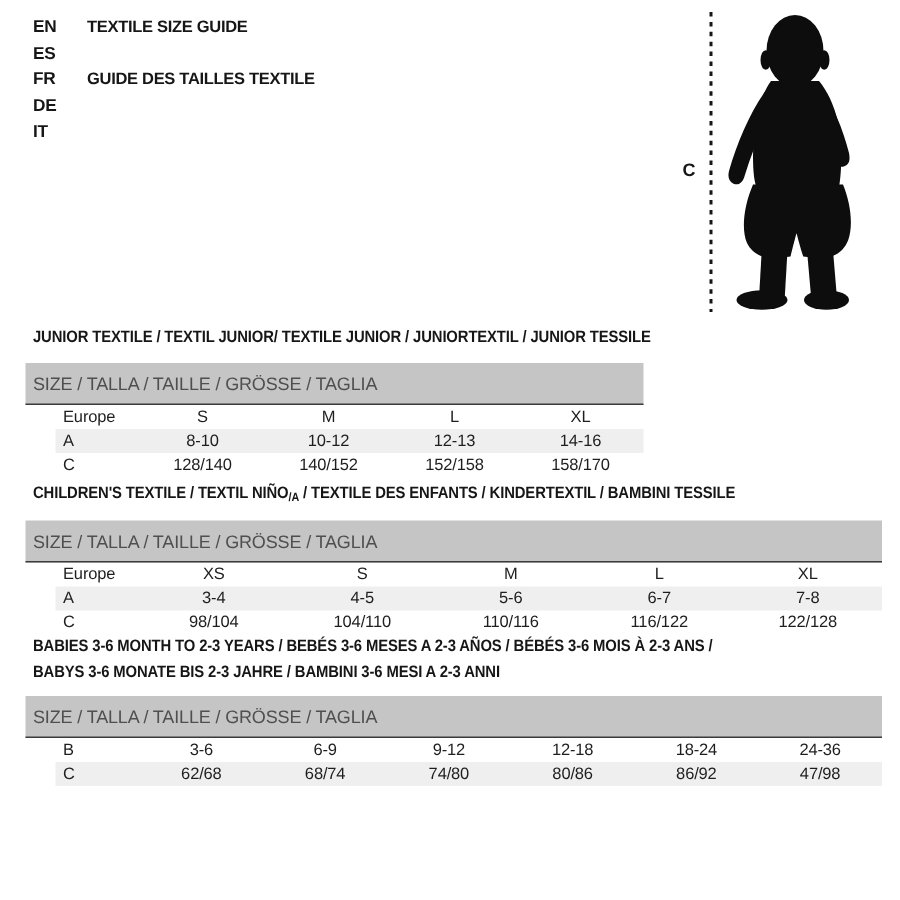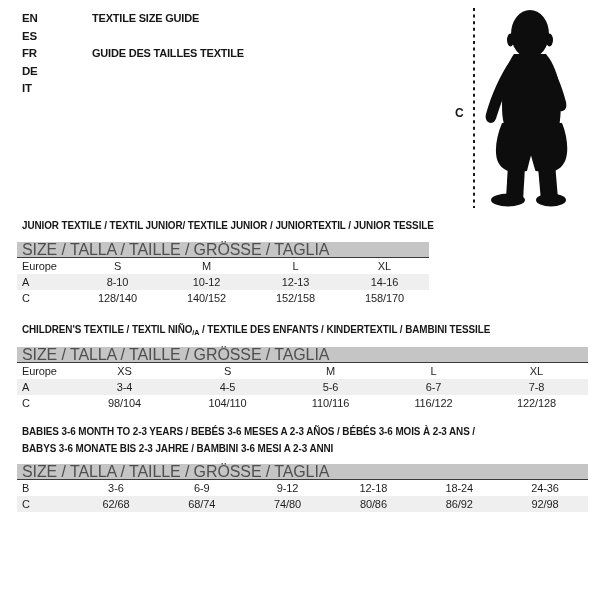--- a/index.html
+++ b/index.html
@@ -1,42 +1,42 @@
 <!DOCTYPE html>
 <html style="--ink: #161616; --bar: #c5c5c5; --bartext: #4f4f4f; --altrow: #efefef;"><head>
 <meta charset="utf-8">
 <style>
   html,body{margin:0;padding:0;}
   body{font-family:"Liberation Sans","DejaVu Sans",sans-serif;background:#ffffff;}
   .page{position:relative;width:600px;height:600px;background:#fff;overflow:hidden;}
 
   
   .lang-block{position:absolute;left:22px;top:10px;}
-  .lang-row{display:flex;line-height:17.5px;gap:34px;}
+  .lang-row{display:flex;line-height:17.5px;}
   .lang-code{width:36px;font-weight:bold;font-size:11.5px;color:var(--ink);letter-spacing:-0.2px;}
   .lang-title{font-weight:bold;font-size:11px;color:var(--ink);letter-spacing:-0.2px;white-space:nowrap;}
 
   
   .measure-line{position:absolute;left:472px;top:8px;}
   .measure-label{position:absolute;left:455px;top:106px;font-weight:bold;font-size:12px;color:var(--ink);}
   .baby{position:absolute;left:481px;top:4px;}
 
   
   .ttitle{position:absolute;left:22px;font-weight:bold;font-size:11px;color:var(--ink);
           white-space:nowrap;transform:scaleX(0.9);transform-origin:left center;letter-spacing:-0.1px;line-height:16.5px;}
   .sub{font-size:8px;vertical-align:-2px;}
 
   
   .stable{position:absolute;left:17px;}
   .t-narrow{width:412px;}
   .t-wide{width:571px;}
-  .bar{height:16px;background:var(--bar);border-bottom:1.5px solid #3a3a3a;
-       font-size:16px;color:var(--bartext);padding-left:5px;display:flex;align-items:center;
+  .bar{height:28px;background:var(--bar);border-bottom:1.5px solid #3a3a3a;
+       font-size:12px;color:var(--bartext);padding-left:5px;display:flex;align-items:center;
        letter-spacing:-0.1px;white-space:nowrap;box-sizing:border-box;}
-  .trow{display:flex;height:16px;align-items:center;font-size:11px;color:#1e1e1e;}
+  .trow{display:flex;height:16px;align-items:center;font-size:11px;color:#1e1e1e;margin-left:20px;}
   .trow.alt{background:var(--altrow);}
   .tlabel{width:56px;padding-left:5px;box-sizing:border-box;letter-spacing:-0.1px;}
   .tcell{flex:1;text-align:center;letter-spacing:-0.1px;}
 
   
   .notes{position:absolute;left:22px;top:533px;}
   .note-line{font-weight:bold;font-size:10.5px;color:var(--ink);line-height:17.2px;
              white-space:nowrap;transform:scaleX(0.92);transform-origin:left center;letter-spacing:-0.1px;}
 </style>
 </head>
@@ -156,18 +156,18 @@
       <div class="tcell">18-24</div>
       <div class="tcell">24-36</div>
     </div>
     <div class="trow alt">
       <div class="tlabel">C</div>
       <div class="tcell">62/68</div>
       <div class="tcell">68/74</div>
       <div class="tcell">74/80</div>
       <div class="tcell">80/86</div>
       <div class="tcell">86/92</div>
-      <div class="tcell">92/98</div>
+      <div class="tcell">47/98</div>
     </div>
   </div>
 
 
 </div>
 
 </body></html>

